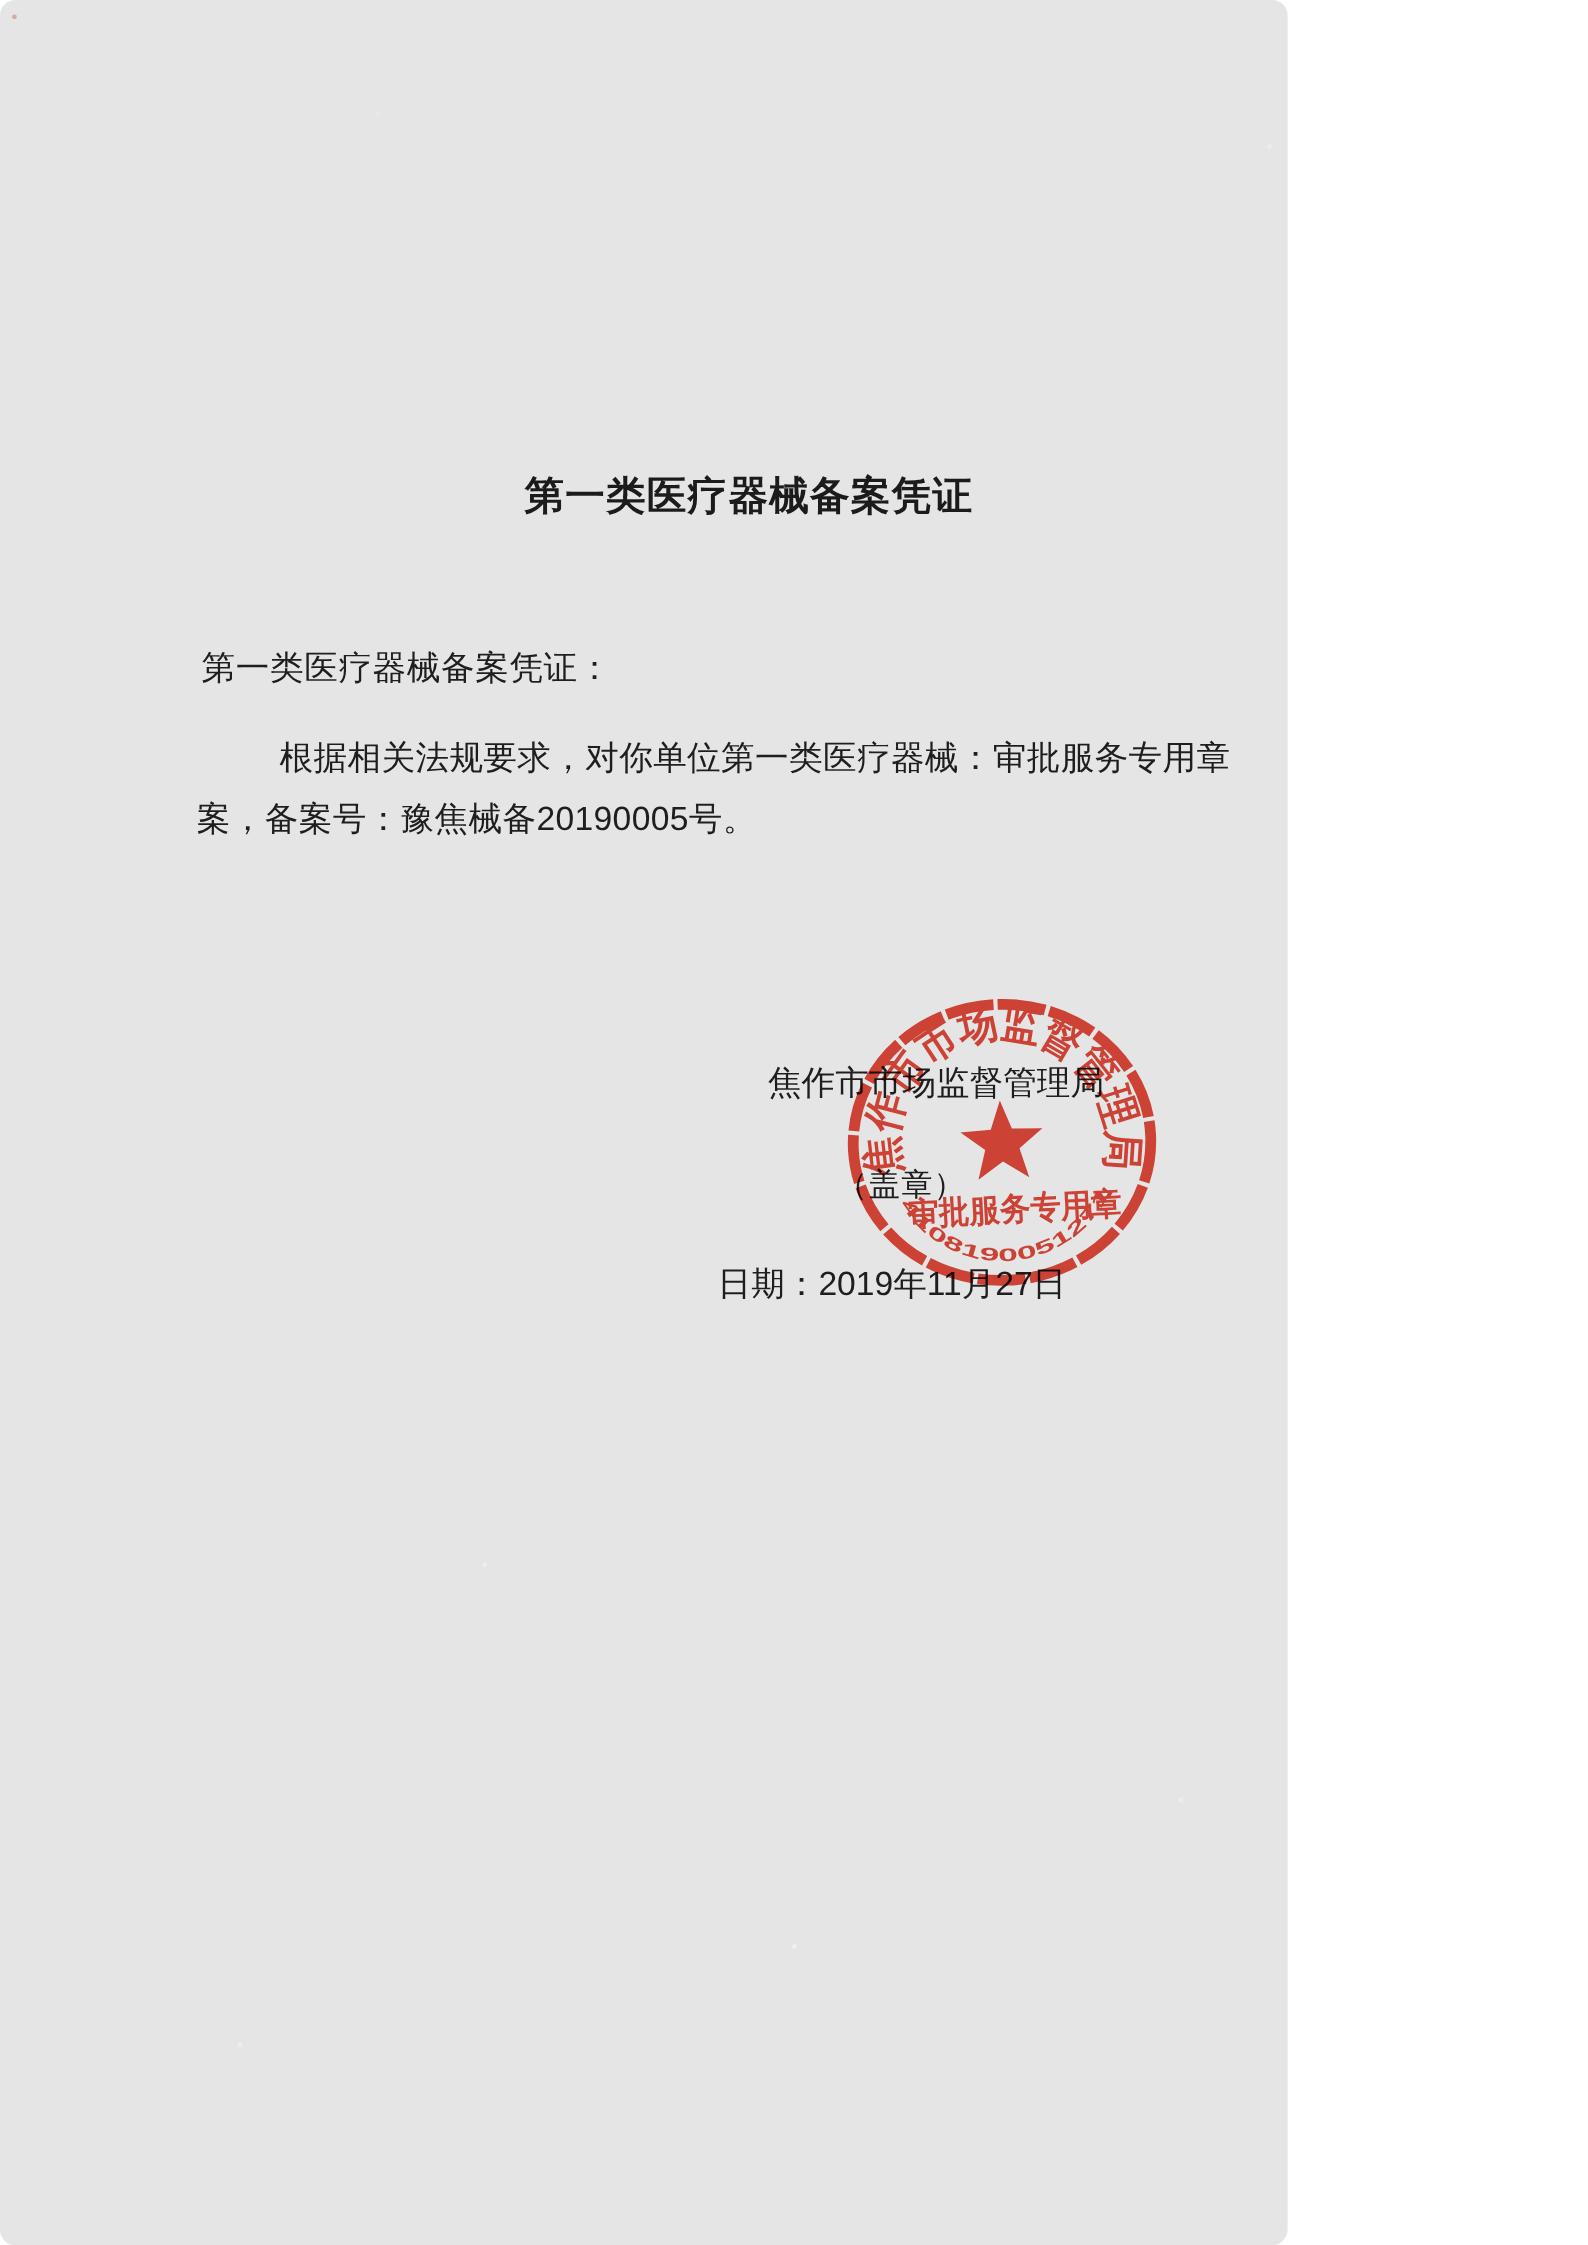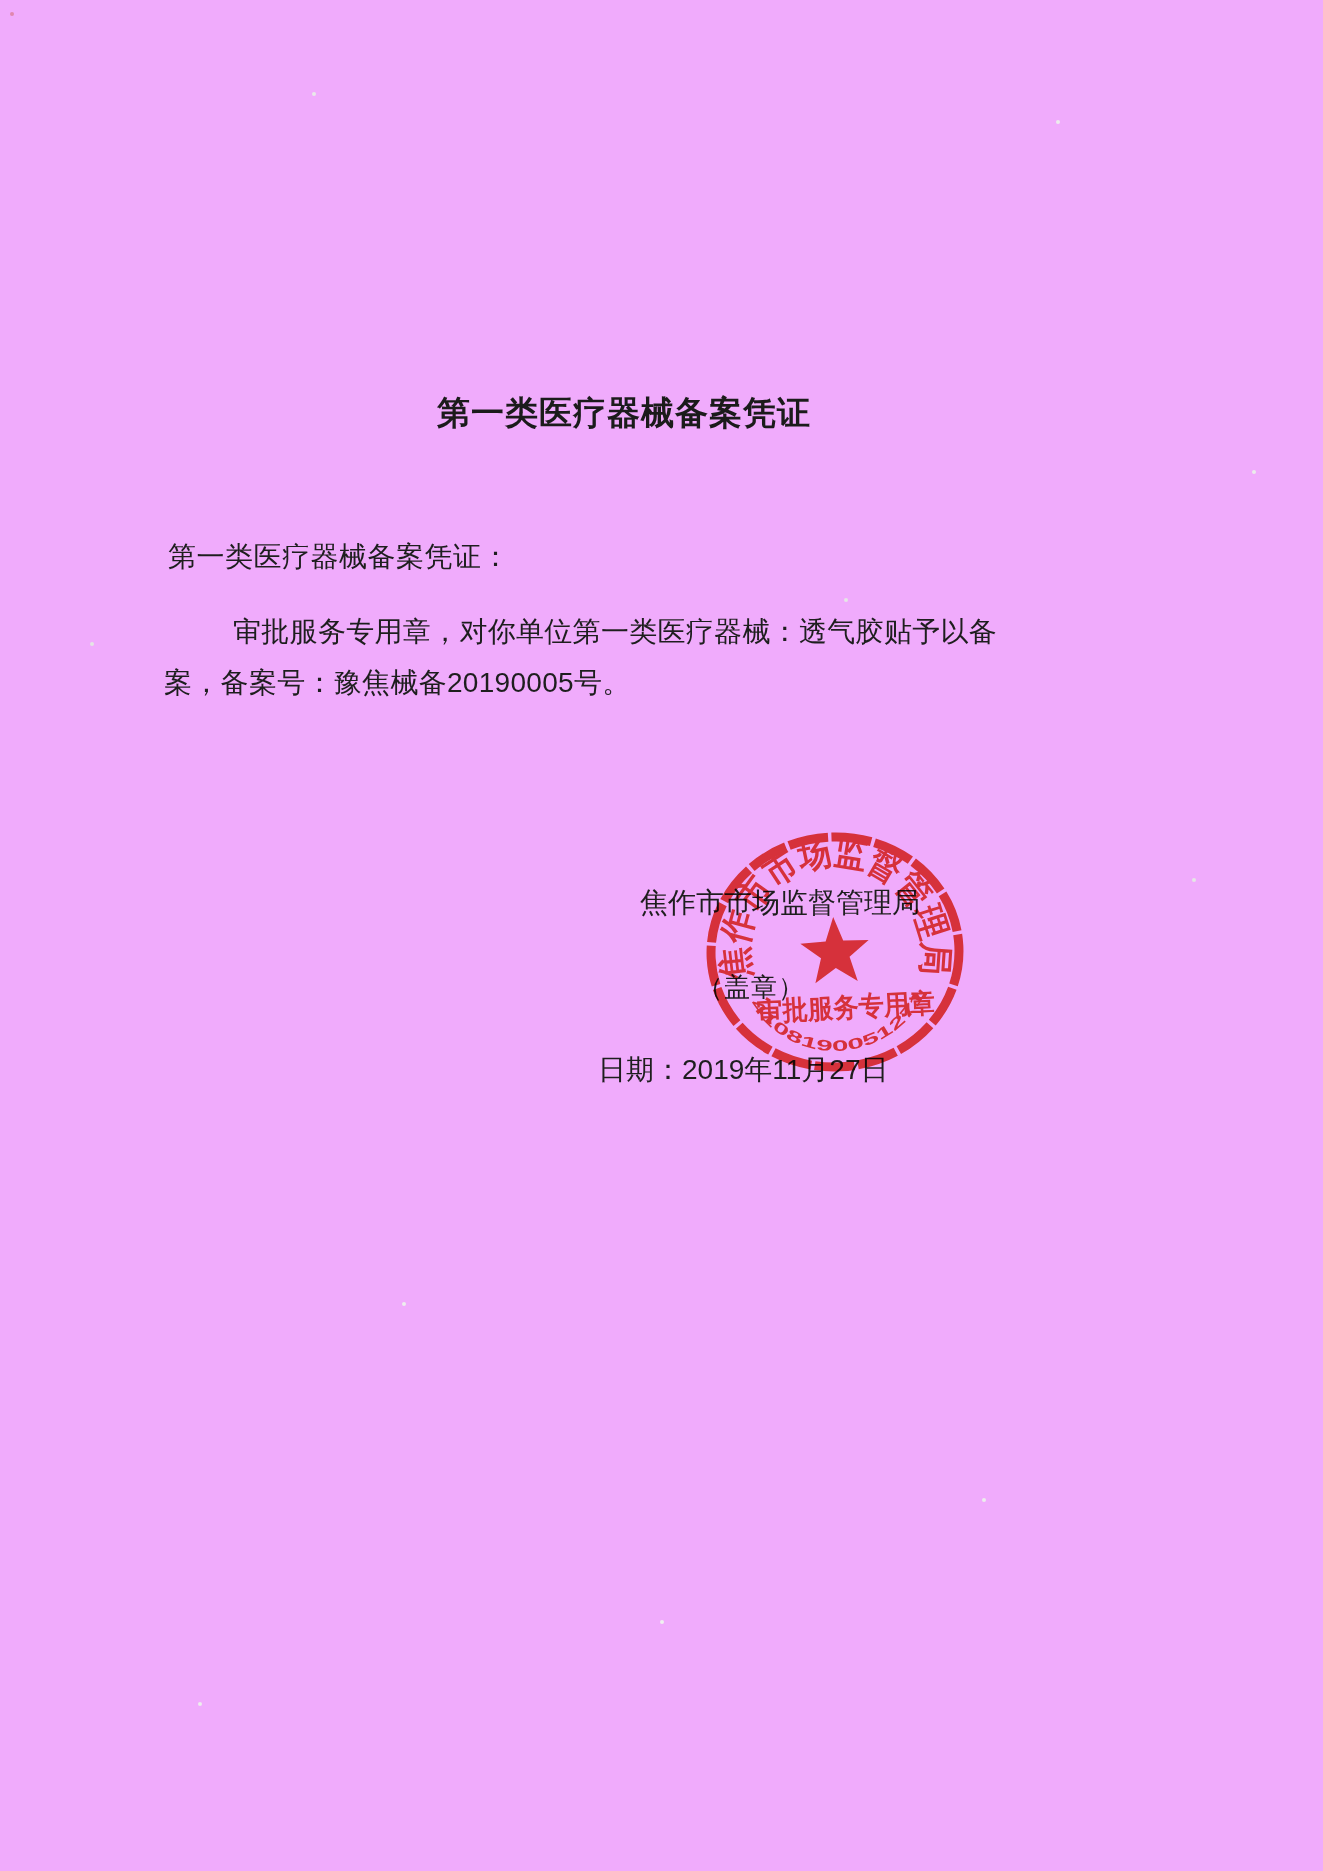--- a/index.html
+++ b/index.html
@@ -1,23 +1,24 @@
 <!DOCTYPE html>
 <html><head>
 <meta charset="utf-8">
 <style>
   html, body { margin: 0; padding: 0; background: #ffffff; }
   .page {
     position: relative;
-    width: 1323px;
+    width: 1073px;
     height: 1871px;
-    background: #f0abfc;
+    background: #e5e5e5;
     overflow: hidden;
     font-family: "Liberation Sans", "DejaVu Sans", sans-serif;
     color: #1e1e1e;
+    border-radius: 13px;
   }
   
   .page::after {
     content: "";
     position: absolute;
     left: 0; top: 0; width: 4px; height: 4px;
     border-radius: 50%;
     background: transparent;
     box-shadow:
       10px 12px 0 rgba(205,90,80,.45),
@@ -82,21 +83,21 @@
 </style>
 </head>
 <body>
 
 <div class="page">
 
   <div class="t title">第一类医疗器械备案凭证</div>
 
   <div class="t addressee">第一类医疗器械备案凭证：</div>
 
-  <div class="t body-line body-line-1">审批服务专用章，对你单位第一类医疗器械：透气胶贴予以备</div>
+  <div class="t body-line body-line-1">根据相关法规要求，对你单位第一类医疗器械：审批服务专用章</div>
   <div class="t body-line body-line-2">案，备案号：豫焦械备20190005号。</div>
 
   <div class="t issuer">焦作市市场监督管理局</div>
   <div class="t seal-note">（盖章）</div>
   <div class="t date-line">日期：2019年11月27日</div>
 
   <svg class="seal" viewBox="0 0 260 240" xmlns="http://www.w3.org/2000/svg" aria-hidden="true">
     <defs>
       <path id="arcTop" d="M 44.6 141.3 A 88 88 0 1 1 215.4 141.3" fill="none"></path>
       <path id="arcBottom" d="M 37 153.9 A 99 99 0 0 0 223 153.9" fill="none"></path>

